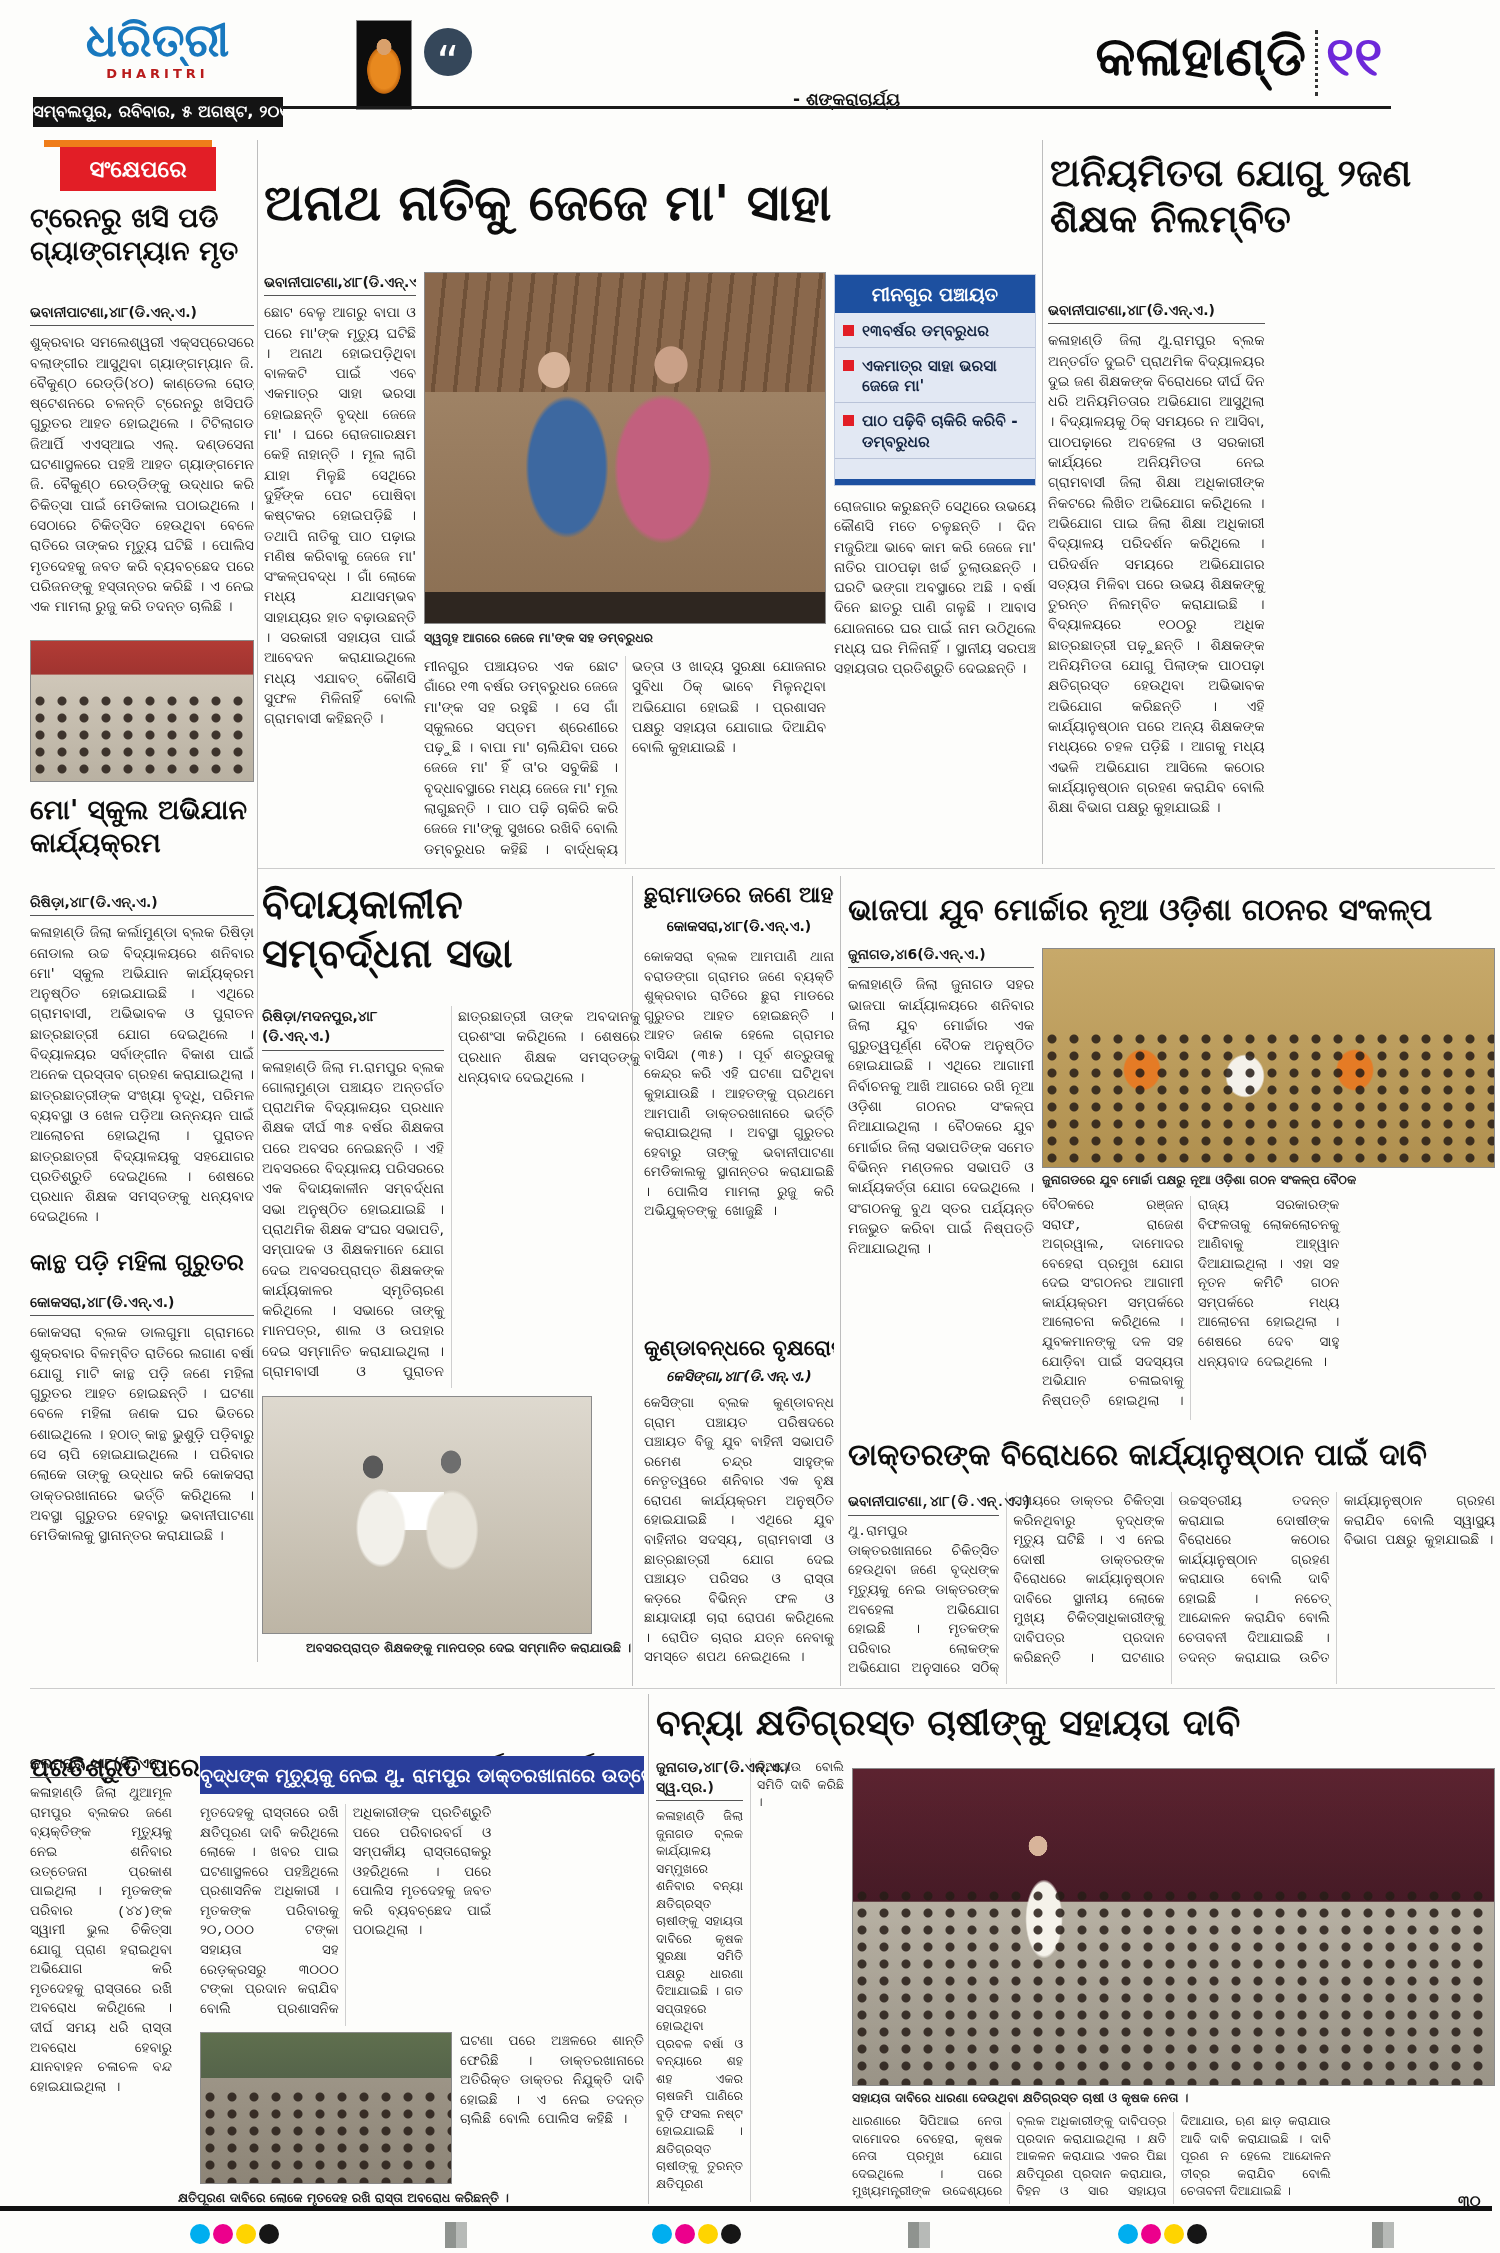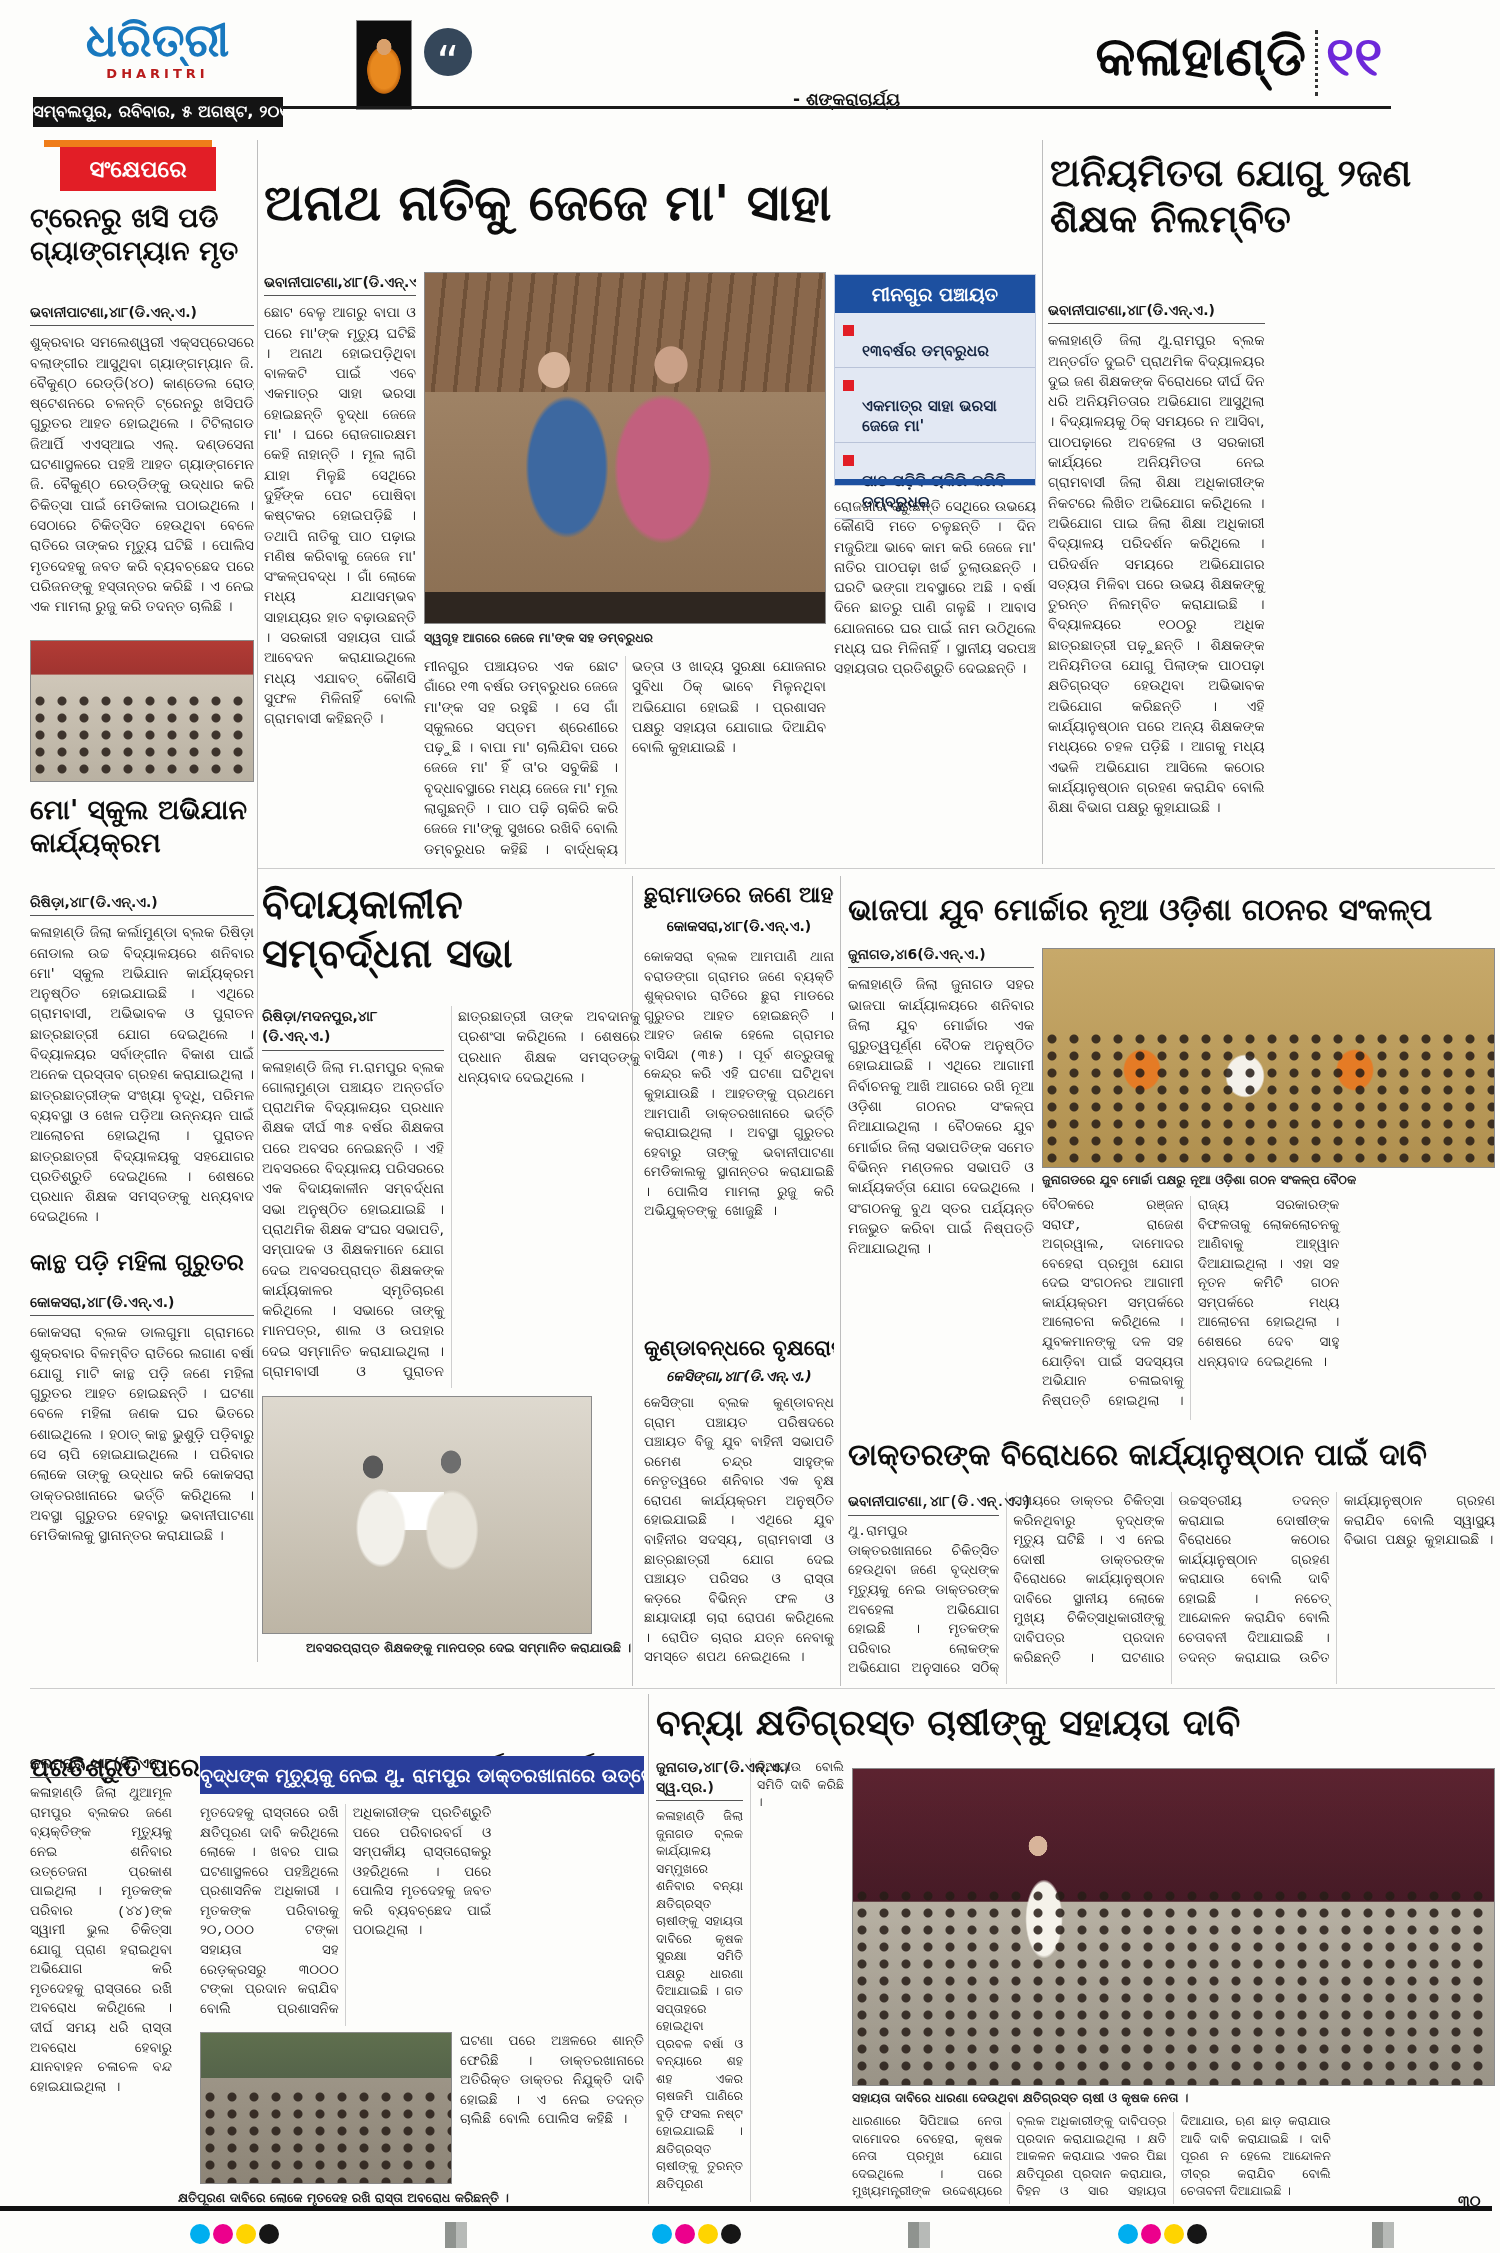--- a/index.html
+++ b/index.html
@@ -32,21 +32,21 @@
   .hrule{position:absolute;background:#1a1a1a;}
   
   .orangebar{background:#ef7d1a;}
   .redbox{background:#e21e26;color:#fff;font-weight:700;font-size:23px;text-align:center;line-height:44px;overflow:hidden;white-space:nowrap;}
   
   .ibox{background:#e2e8f3;border:1px solid #c3cde0;}
   .ibox-h{background:#1d50a0;color:#fff;font-weight:700;font-size:19px;text-align:center;line-height:38px;overflow:hidden;white-space:nowrap;}
   .ibox-item{display:flex;align-items:flex-start;gap:8px;padding:8px 8px 6px 8px;border-bottom:1px solid #b9c3d8;}
   .ibox-item:last-child{border-bottom:none;}
   .ibox-sq{flex:0 0 11px;width:11px;height:11px;background:#e21e26;margin-top:4px;}
-  .ibox-t{font-size:15.5px;font-weight:700;line-height:1.3;color:#13233f;overflow:hidden;margin-top:20px;}
+  .ibox-t{font-size:15.5px;font-weight:700;line-height:1.3;color:#13233f;overflow:hidden;}
   .ibox-bar{position:absolute;left:0;right:0;bottom:0;height:6px;background:#1d50a0;}
   .bluebox{background:#2a3e9b;color:#fff;font-weight:700;font-size:19px;text-align:center;line-height:38px;overflow:hidden;white-space:nowrap;}
   
   .ph-saint{background:
     radial-gradient(closest-side,#d9a06b 65%,transparent 70%) 50% 22%/22px 24px no-repeat,
     radial-gradient(closest-side,#e8891f 60%,#c2660e 75%,transparent 78%) 50% 68%/44px 62px no-repeat,
     #0d0d0d;}
   .ph-lead{background:
     radial-gradient(closest-side,#d8b49a 70%,transparent 74%) 30% 24%/44px 50px no-repeat,
     radial-gradient(closest-side,#c9a087 70%,transparent 74%) 63% 22%/46px 52px no-repeat,

